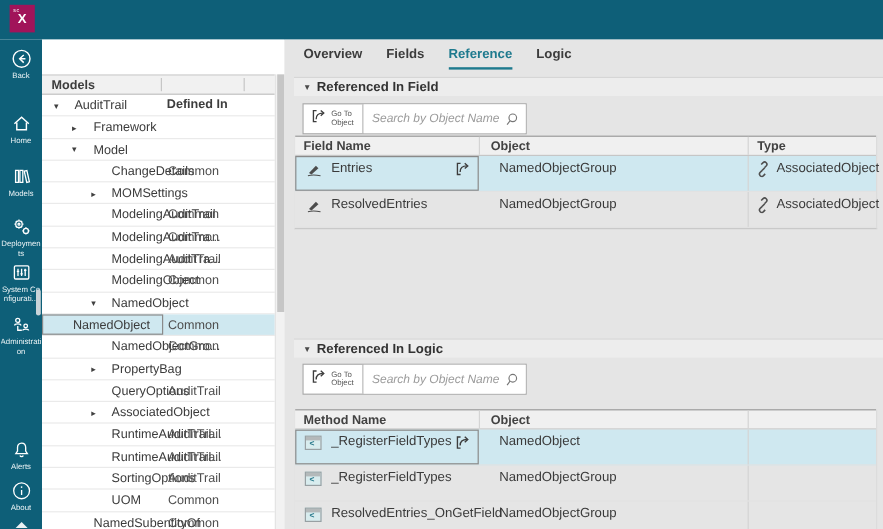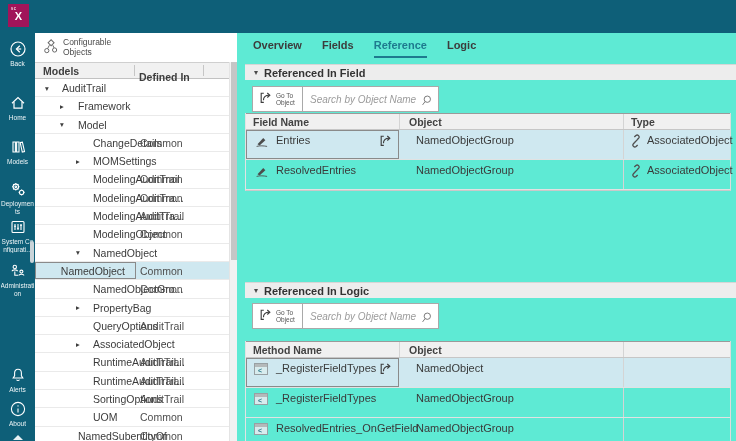--- a/index.html
+++ b/index.html
@@ -24,38 +24,38 @@
   .rail-notch { position:absolute; right:1px; top:208px; width:4px; height:22px; background:#c9d4d9; border-radius:2px; }
   .rail-partial { position:absolute; left:13px; top:402px; width:0; height:0; border-left:5px solid transparent; border-right:5px solid transparent; border-bottom:5px solid #e8f1f4; }
 
   
   .explorer { position:absolute; left:35px; top:33px; width:202px; height:408px; background:#fff; }
   .config-head { position:absolute; left:0; top:0; width:202px; height:29px; }
   .config-head svg { position:absolute; left:8px; top:6px; }
   .config-lbl { position:absolute; left:28px; top:5px; font-size:8.5px; color:#4a4a4a; line-height:9.5px; }
   .grid-head { position:absolute; left:0; top:29px; width:194px; height:17px; background:#f1f1f1; border-top:1px solid #cfcfcf; border-bottom:1px solid #c2c2c2; font-size:10.5px; font-weight:600; color:#3d3d3d; }
   .gh-models { position:absolute; left:8px; top:2px; }
-  .gh-defined { position:absolute; left:104px; top:8px; }
+  .gh-defined { position:absolute; left:104px; top:18px; }
   .gh-div { position:absolute; top:2px; bottom:2px; width:1px; background:#c6c6c6; }
   .tree { position:absolute; left:0; top:46px; width:194px; }
   .trow { position:relative; height:18.3px; border-bottom:1px solid #eaeaea; font-size:10.5px; color:#3b3b3b; cursor:pointer; }
   .trow .arr { position:absolute; top:4.5px; font-size:7.5px; color:#3f3f3f; cursor:pointer; }
   .trow .lbl { position:absolute; top:3px; white-space:nowrap; }
   .trow .def { position:absolute; left:105px; top:3px; color:#4e4e4e; }
   .lv0 .arr{left:10px;} .lv0 .lbl{left:27px;}
   .lv1 .arr{left:25px;} .lv1 .lbl{left:43px;}
   .lv2 .arr{left:41px;} .lv2 .lbl{left:58px;}
   .trow.sel { background:#cfe8f0; }
   .trow.sel .selbox { position:absolute; left:0; top:0; width:101px; height:100%; border:1px solid #8a8a8a; }
   .trow.sel .lbl { left:auto; right:104px; }
   .exp-track { position:absolute; left:194px; top:29px; width:8px; height:379px; background:#f2f2f2; border-left:1px solid #e4e4e4; }
   .exp-thumb { position:absolute; left:1px; top:0; width:6px; height:198px; background:#c6c6c6; }
 
   
-  .main { position:absolute; left:237px; top:33px; width:499px; height:408px; background:#5eead4; }
+  .main { position:absolute; left:237px; top:33px; width:499px; height:408px; background:#e5e5e5; }
   .tabs { position:absolute; left:16px; top:6px; display:flex; gap:20px; }
   .tab { font-size:11px; font-weight:bold; color:#3c3c3c; padding-bottom:5px; border-bottom:2.5px solid transparent; cursor:pointer; }
   .tab.active { color:#1e7a8e; border-bottom-color:#1e7a8e; }
 
   .secbar { position:absolute; left:8px; width:491px; height:16px; background:#ededed; border-top:1px solid #d6d6d6; display:flex; align-items:center; cursor:pointer; }
   .secbar .secarr { margin-left:9px; font-size:8px; color:#4a4a4a; }
   .secbar .sectitle { margin-left:6px; font-size:11px; font-weight:bold; color:#333; }
   .sb1 { top:31px; } .sb2 { top:249px; }
 
   .toolbar { position:absolute; left:15px; width:187px; height:26px; border:1px solid #a9a9a9; display:flex; background:#fff; }
@@ -193,34 +193,20 @@
       </span>
       <span class="rail-label">About</span>
     </div>
 
     <div class="rail-notch"></div>
     <div class="rail-partial"></div>
   </div>
 
   <div class="explorer">
 
-    <div class="config-head">
-      <span>
-        <svg width="16" height="16" viewBox="0 0 16 16" fill="none" stroke="#6a6a6a" stroke-width="1">
-          <rect x="6" y="1.6" width="4.2" height="4.2" transform="rotate(45 8.1 3.7)"></rect>
-          <circle cx="3.8" cy="11.6" r="2.1"></circle>
-            <circle cx="11.6" cy="11" r="2.1"></circle>
-          <path d="M6.4 6.2 L4.6 9.6 M9.8 6.2 L11 8.9"></path>
-        </svg>
-      </span>
-      <div class="config-lbl">
-        <div>Configurable</div>
-        <div>Objects</div>
-      </div>
-    </div>
 
     <div class="grid-head">
       <span class="gh-models">Models</span>
       <span class="gh-defined">Defined In</span>
       <span class="gh-div" style="left:99px"></span>
       <span class="gh-div" style="left:168px"></span>
     </div>
 
     <div class="tree">
       <div class="trow lv0">

